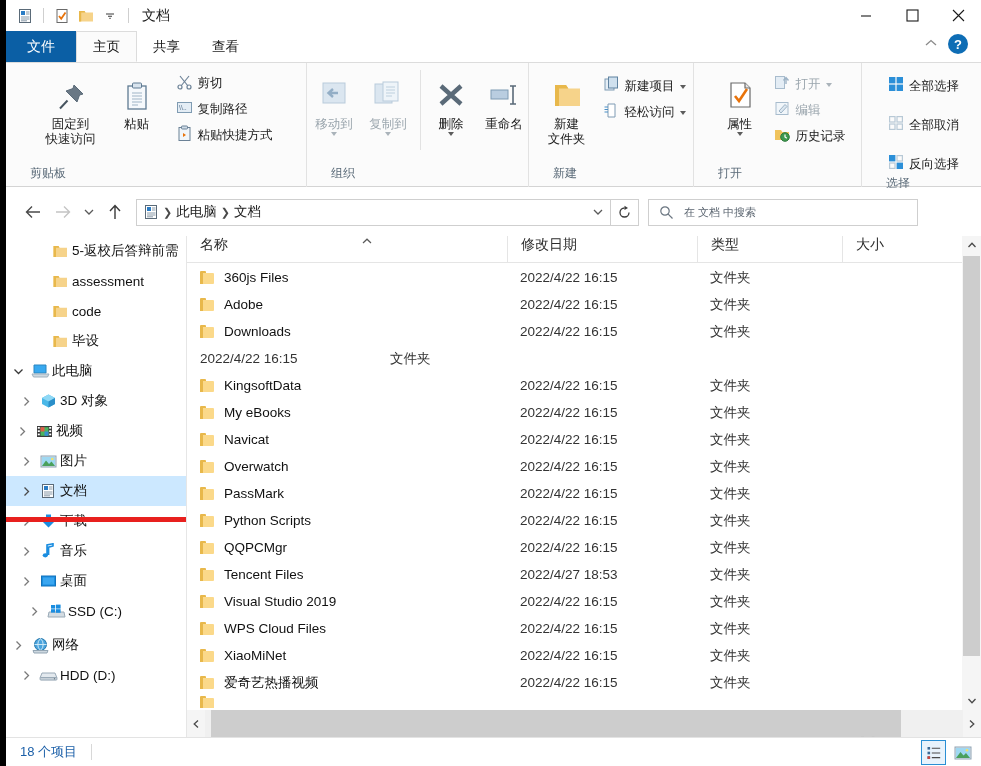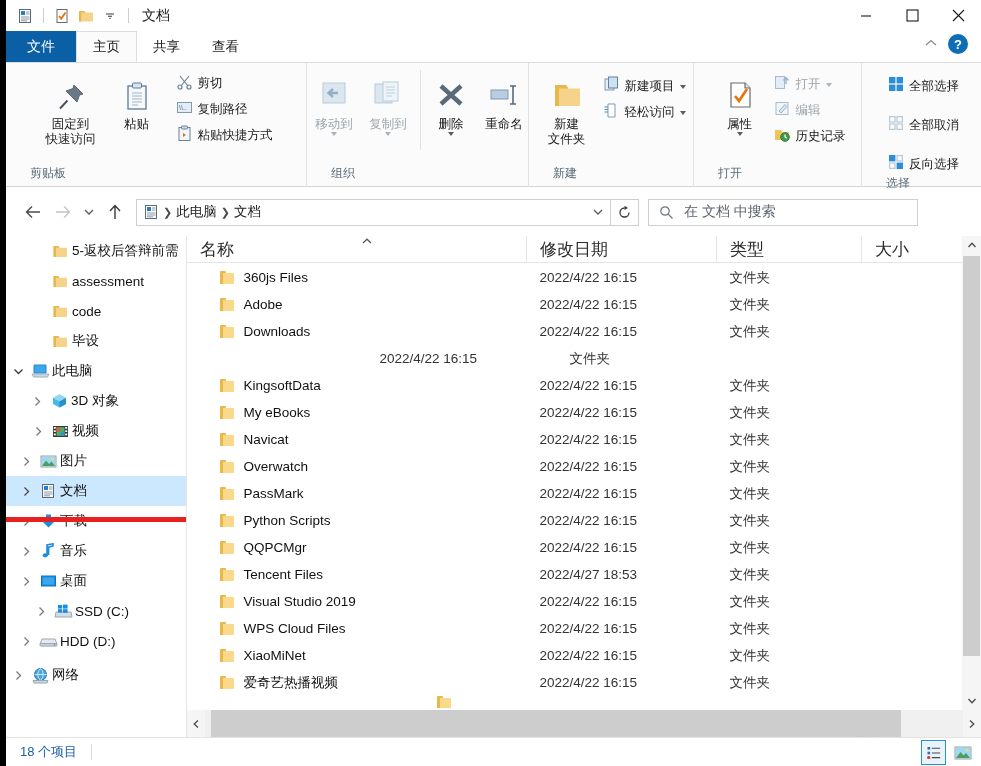--- a/index.html
+++ b/index.html
@@ -68,21 +68,21 @@
   .addrbox { flex:none; width:475px; height:27px; border:1px solid #cfcfcf; background:#fff;
              display:flex; align-items:center; margin-left:6px; position:relative; }
   .crumbs { display:flex; align-items:center; gap:4px; padding-left:6px; font-size:13.5px; color:#1b1b1b; }
   .crumb-sep { color:#4a4a4a; font-size:11px; }
   .addr-drop { position:absolute; right:0; top:0; width:24px; height:25px;
                display:flex; align-items:center; justify-content:center; }
   .refresh { width:28px; height:27px; border:1px solid #cfcfcf; border-left:none;
              display:flex; align-items:center; justify-content:center; background:#fff; }
   .searchbox { width:270px; height:27px; border:1px solid #cfcfcf; background:#fff;
                display:flex; align-items:center; gap:10px; padding-left:10px; margin-left:9px; }
-  .search-ph { font-size:14px; color:#5b6570; }
+  .search-ph { font-size:11px; color:#5b6570; }
 
   
   .main { position:absolute; left:0; top:236px; width:975px; height:501px;
           display:flex; background:#7dd3fc; }
 
   
   .navpane { position:relative; width:180px; height:501px; background:#fff; overflow:hidden; }
   .treeitem { display:flex; align-items:center; height:30px; padding-left:4px; font-size:13.5px;
               color:#111; white-space:nowrap; }
   .treeitem.sel { background:#cce8ff; }
@@ -93,30 +93,30 @@
   .indent-1 { padding-left:22px; }
   .indent-2 { padding-left:4px; }
   .redline { position:absolute; left:0; width:186px; height:5px; background:#e8201e; }
 
   .vsplit { width:1px; background:#e6e6e6; height:501px; }
 
   
   .listpane { position:relative; flex:1; height:501px; background:#fff; overflow:hidden; }
   .colhdr { display:flex; height:27px; border-bottom:1px solid #e5e5e5; align-items:center;
             position:relative; background:#fff; }
-  .col { font-size:17px; color:#2b2b2b; padding-left:13px; position:relative; height:27px;
-         display:flex; align-items:center; }
+  .col { font-size:14px; color:#2b2b2b; padding-left:13px; position:relative; height:27px;
+         display:flex; align-items:flex-start; }
   .col + .col { border-left:1px solid #e5e5e5; }
   .col-name { width:320px; }
-  .col-date { width:190px;margin-left:19px; }
+  .col-date { width:190px; }
   .col-type { width:145px; }
   .col-size { width:100px; }
   .sortmark { position:absolute; left:174px; top:0px; font-size:10px; color:#5a5a5a; }
   .rows { position:absolute; left:0; top:28px; right:0; }
-  .row { display:flex; align-items:center; height:27px;justify-content:center; }
+  .row { display:flex; align-items:center; height:27px; }
   .cell-name { width:320px; display:flex; align-items:center; gap:9px; padding-left:13px;
                font-size:13.5px; color:#111; }
   .cell-date { width:190px; padding-left:13px; font-size:13.5px; color:#333; }
   .cell-type { width:145px; padding-left:13px; font-size:13.5px; color:#333; }
   .cell-size { width:100px; padding-left:13px; font-size:13.5px; color:#333; }
 
   
   .folder { width:15px; height:13px; position:relative; flex:none; }
   .folder .tab-f { position:absolute; left:0; top:0; width:6px; height:2.5px;
                    background:#e8b84b; border-radius:1px 1px 0 0; }
@@ -579,36 +579,36 @@
         <span class="tico">
           <svg width="19" height="16" viewBox="0 0 19 16">
               <path d="M3 2 h12 v8 H3 z" fill="#38a9f0"></path>
               <path d="M3 2 h12 v8 H3 z" fill="none" stroke="#2a86c0"></path>
               <path d="M1 11 h17 l-1.5 3 H2.5 z" fill="#cfd9e0" stroke="#9fb0bd"></path>
             </svg>
         </span>
         <span class="tlabel">此电脑</span>
       </div>
 
-      <div class="treeitem indent-2" style="padding-left:21px">
+      <div class="treeitem indent-2" style="padding-left:10px">
         <span class="twisty">
           <svg width="9" height="11" viewBox="0 0 9 11">
               <path d="M2.5 1.5 L6.5 5.5 L2.5 9.5" stroke="#7a7a7a" stroke-width="1.3" fill="none"></path>
             </svg>
         </span>
         <span class="tico">
           <svg width="17" height="16" viewBox="0 0 17 16">
               <path d="M8.5 1.5 L15 5 v6 l-6.5 3.5 L2 11 V5 z" fill="#4ab8e8"></path>
               <path d="M8.5 1.5 L15 5 l-6.5 3.5 L2 5 z" fill="#8fd8f5"></path>
               <path d="M8.5 8.5 L15 5 v6 l-6.5 3.5 z" fill="#2b8fc9"></path>
             </svg>
         </span>
         <span class="tlabel">3D 对象</span>
       </div>
-      <div class="treeitem" style="padding-left:22px">
+      <div class="treeitem" style="padding-left:6px">
         <span class="twisty">
           <svg width="9" height="11" viewBox="0 0 9 11">
               <path d="M2.5 1.5 L6.5 5.5 L2.5 9.5" stroke="#7a7a7a" stroke-width="1.3" fill="none"></path>
             </svg>
         </span>
         <span class="tico">
           <svg width="17" height="15" viewBox="0 0 17 15">
               <rect x="1" y="2" width="15" height="11" fill="#3a3a3a"></rect>
               <g fill="#fff">
                 <rect x="1.8" y="3" width="2" height="1.7"></rect>
@@ -696,69 +696,69 @@
             </svg>
         </span>
         <span class="tico">
           <svg width="17" height="15" viewBox="0 0 17 15">
               <rect x="1.5" y="2" width="14" height="10" fill="#1a8de0" stroke="#1273bb"></rect>
               <rect x="3" y="3.5" width="11" height="7" fill="#3aa6f0"></rect>
             </svg>
         </span>
         <span class="tlabel">桌面</span>
       </div>
-      <div class="treeitem" style="padding-left:25px">
+      <div class="treeitem" style="padding-left:18px">
         <span class="twisty">
           <svg width="9" height="11" viewBox="0 0 9 11">
               <path d="M2.5 1.5 L6.5 5.5 L2.5 9.5" stroke="#7a7a7a" stroke-width="1.3" fill="none"></path>
             </svg>
         </span>
         <span class="tico">
           <svg width="19" height="15" viewBox="0 0 19 15">
               <path d="M2 8 h15 l1 5 H1 z" fill="#d4dce2" stroke="#9aaab7"></path>
               <g fill="#1a8de0">
                 <rect x="4" y="1" width="4.2" height="3.6"></rect>
                 <rect x="9" y="0.6" width="4.6" height="4"></rect>
                 <rect x="4" y="5.2" width="4.2" height="3.4"></rect>
                 <rect x="9" y="5.2" width="4.6" height="3.6"></rect>
               </g>
             </svg>
         </span>
         <span class="tlabel">SSD (C:)</span>
       </div>
+      <div class="treeitem" style="padding-left:2px;margin-top:4px">
+        <span class="twisty">
+          <svg width="9" height="11" viewBox="0 0 9 11">
+              <path d="M2.5 1.5 L6.5 5.5 L2.5 9.5" stroke="#7a7a7a" stroke-width="1.3" fill="none"></path>
+            </svg>
+        </span>
+        <span class="tico">
+          <svg width="19" height="17" viewBox="0 0 19 17">
+              <circle cx="9.5" cy="7.5" r="6" fill="#4aa3dd" stroke="#2b7cae"></circle>
+              <path d="M3.5 7.5 h12 M9.5 1.5 a8 8 0 0 1 0 12 a8 8 0 0 1 0 -12" fill="none" stroke="#d8eef8" stroke-width="0.9"></path>
+              <path d="M2 13.5 h15 l-1 2.5 H3 z" fill="#cdd8e0" stroke="#93a5b3"></path>
+            </svg>
+        </span>
+        <span class="tlabel">网络</span>
+      </div>
+
       <div class="treeitem" style="padding-left:10px">
         <span class="twisty">
           <svg width="9" height="11" viewBox="0 0 9 11">
               <path d="M2.5 1.5 L6.5 5.5 L2.5 9.5" stroke="#7a7a7a" stroke-width="1.3" fill="none"></path>
             </svg>
         </span>
         <span class="tico">
           <svg width="19" height="13" viewBox="0 0 19 13">
               <path d="M3 4 h13 l2 5 H1 z" fill="#e3e9ee" stroke="#9aaab7"></path>
               <rect x="1" y="8.5" width="17" height="2.6" rx="1" fill="#c7d0d8" stroke="#9aaab7"></rect>
               <circle cx="15.5" cy="9.8" r="0.7" fill="#6a7a86"></circle>
             </svg>
         </span>
         <span class="tlabel">HDD (D:)</span>
-      </div>
-
-      <div class="treeitem" style="padding-left:2px;margin-top:4px">
-        <span class="twisty">
-          <svg width="9" height="11" viewBox="0 0 9 11">
-              <path d="M2.5 1.5 L6.5 5.5 L2.5 9.5" stroke="#7a7a7a" stroke-width="1.3" fill="none"></path>
-            </svg>
-        </span>
-        <span class="tico">
-          <svg width="19" height="17" viewBox="0 0 19 17">
-              <circle cx="9.5" cy="7.5" r="6" fill="#4aa3dd" stroke="#2b7cae"></circle>
-              <path d="M3.5 7.5 h12 M9.5 1.5 a8 8 0 0 1 0 12 a8 8 0 0 1 0 -12" fill="none" stroke="#d8eef8" stroke-width="0.9"></path>
-              <path d="M2 13.5 h15 l-1 2.5 H3 z" fill="#cdd8e0" stroke="#93a5b3"></path>
-            </svg>
-        </span>
-        <span class="tlabel">网络</span>
       </div>
 
       <div class="redline" style="top:281px"></div>
 
     </div>
 
     <div class="vsplit"></div>
 
     <div class="listpane">
       <div class="colhdr">

